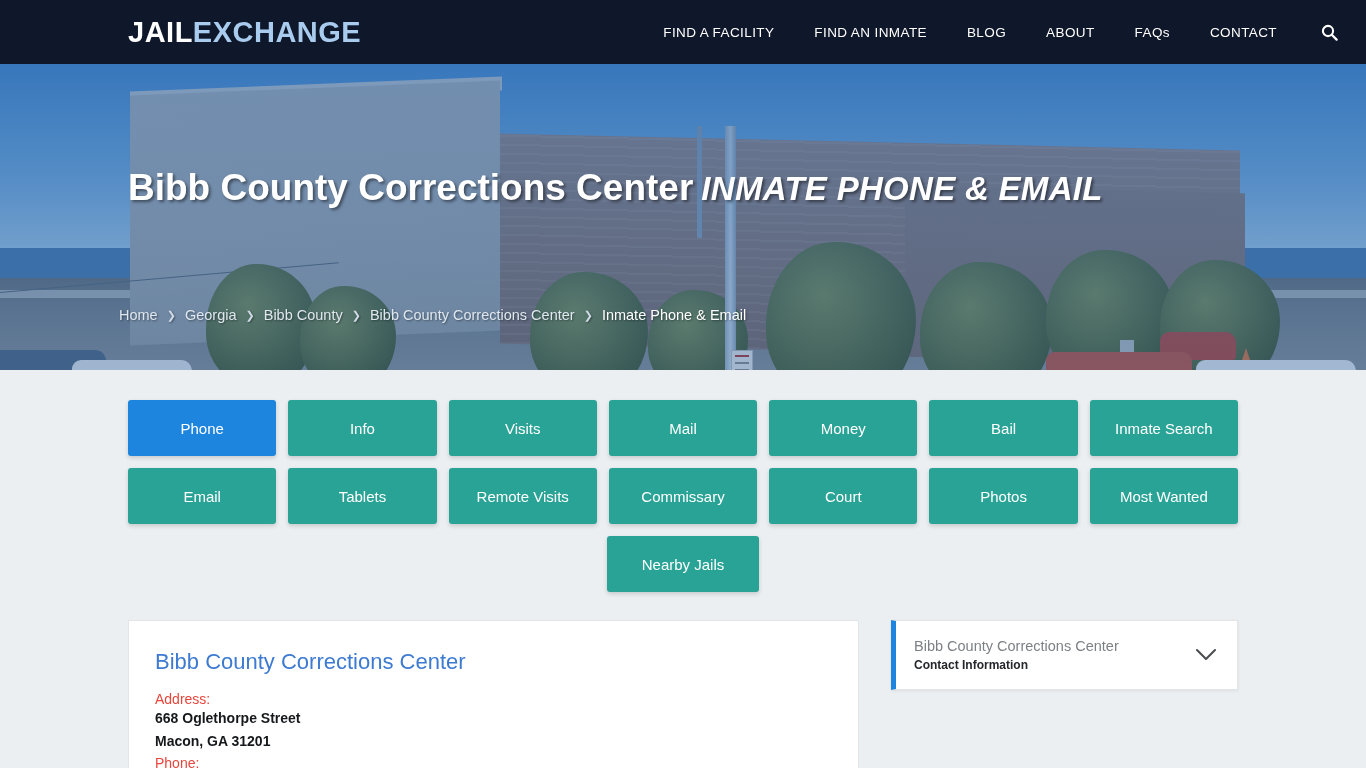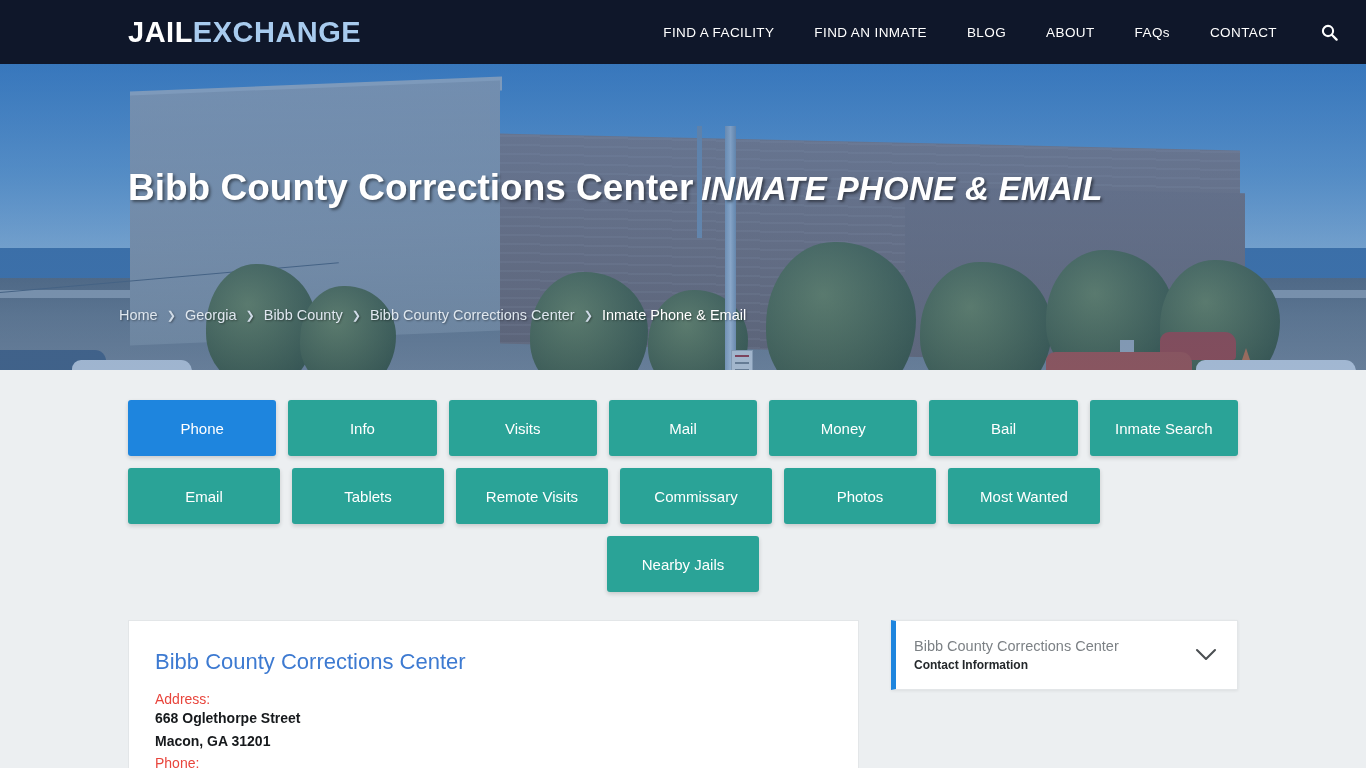--- a/index.html
+++ b/index.html
@@ -332,20 +332,21 @@
       <div class="nav-btn">Mail</div>
       <div class="nav-btn">Money</div>
       <div class="nav-btn">Bail</div>
       <div class="nav-btn">Inmate Search</div>
     </div>
     <div class="btn-row">
       <div class="nav-btn">Email</div>
       <div class="nav-btn">Tablets</div>
       <div class="nav-btn">Remote Visits</div>
       <div class="nav-btn">Commissary</div>
+      <div class="nav-btn">Court</div>
       <div class="nav-btn">Photos</div>
       <div class="nav-btn">Most Wanted</div>
     </div>
     <div class="btn-row center">
       <div class="nav-btn">Nearby Jails</div>
     </div>
   </div>
 </section>
 
 <section class="content">

